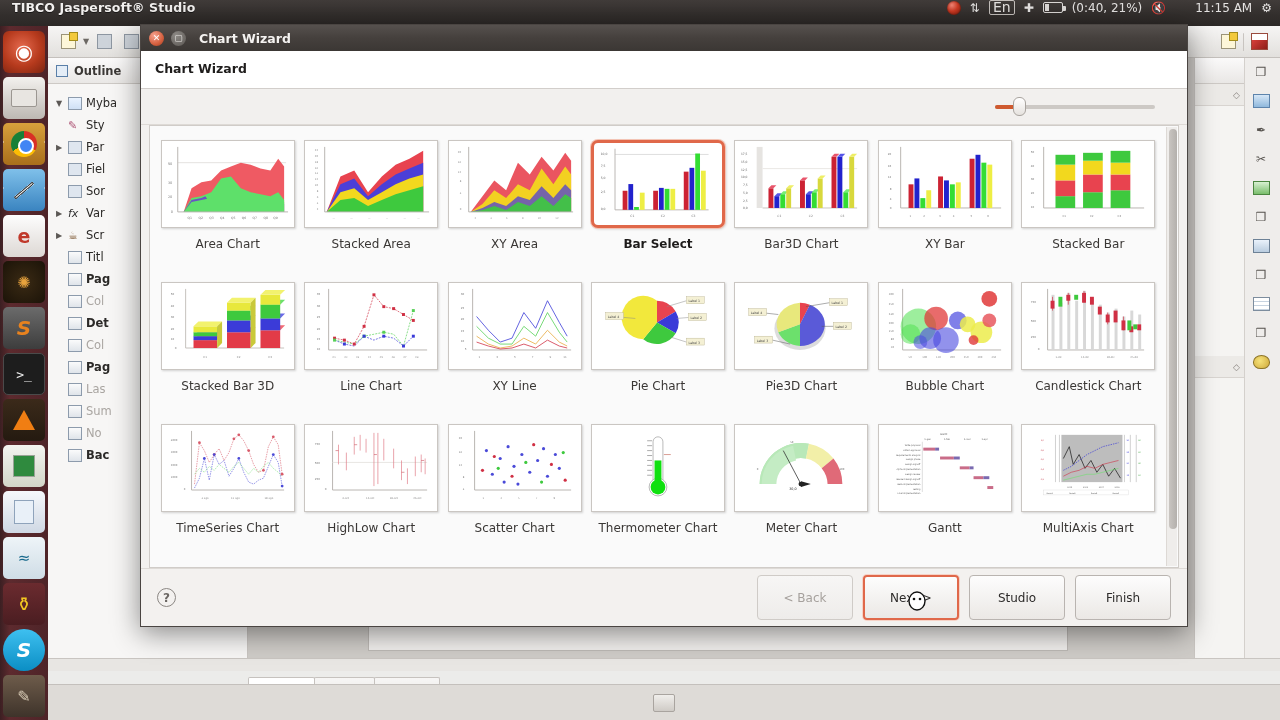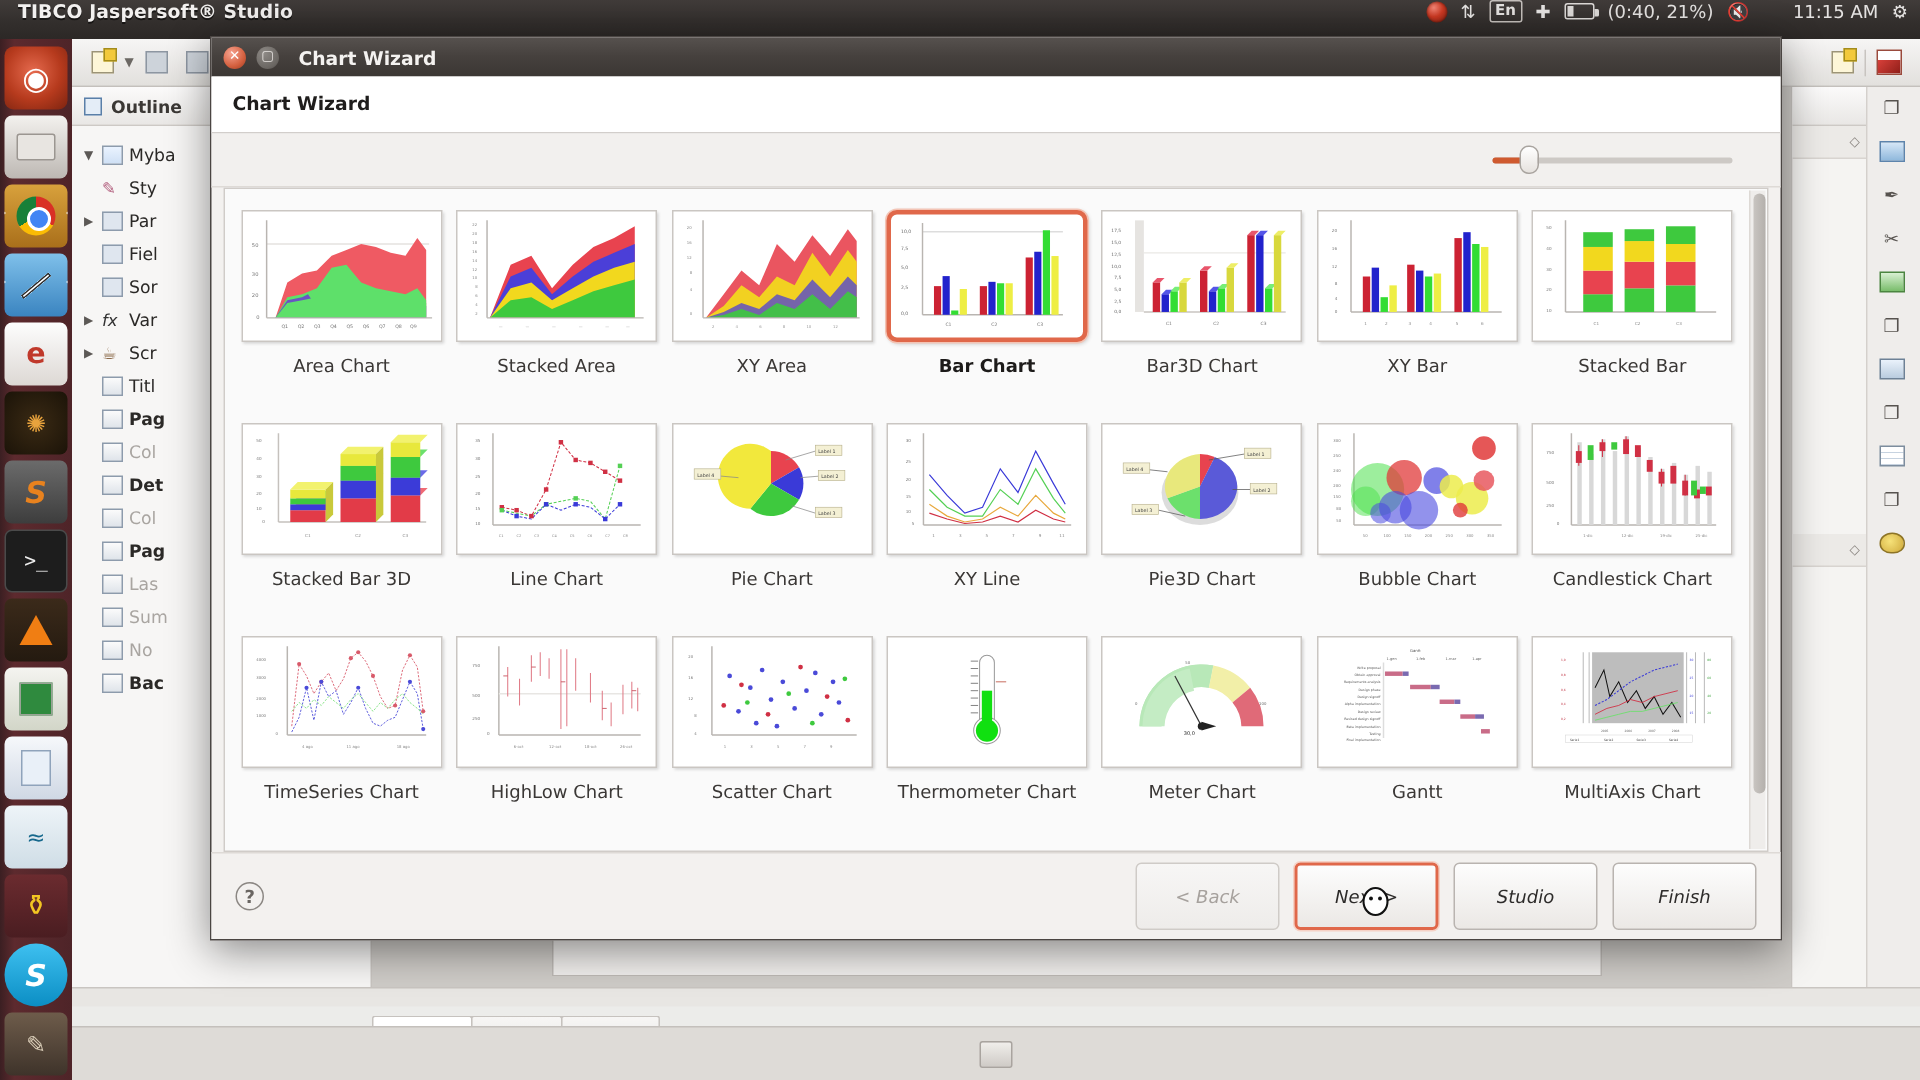--- a/index.html
+++ b/index.html
@@ -22,21 +22,21 @@
     text-shadow:0 1px 0 rgba(0,0,0,.55);
   }
   .panel-right{ margin-left:auto; display:flex; align-items:center; gap:9px; padding-right:8px; }
   .panel-right .pi{ display:flex; align-items:center; opacity:.93; font-size:12px; }
   .dot-red{
     width:14px;height:14px;border-radius:50%;
     background:radial-gradient(circle at 35% 30%,#ff8a7a 0%,#d63a22 45%,#7e1a0c 100%);
     box-shadow:inset 0 0 2px rgba(0,0,0,.6);
   }
   .en-box{
-    border:1px solid #cfcac6; color:#f0eeec; font-size:10px; font-weight:bold;
+    border:1px solid #cfcac6; color:#f0eeec; font-size:14px; font-weight:normal;
     padding:0 3px; line-height:13px; border-radius:2px;
   }
   .batt{
     width:20px;height:11px;border:1.5px solid #e8e5e3;border-radius:2px;position:relative;
   }
   .batt:after{ content:""; position:absolute; right:-4px; top:3px; width:2.5px;height:5px;background:#e8e5e3;border-radius:0 1px 1px 0;}
   .batt i{ position:absolute; left:1px; top:1px; bottom:1px; width:4px; background:#e8e5e3; display:block;}
   .clock{ font-size:12.5px;margin-left:20px; }
 
   
@@ -242,21 +242,21 @@
   }
   .help-btn{
     width:19px;height:19px;border-radius:50%;border:1.5px solid #8b8783;color:#6a6662;
     display:flex;align-items:center;justify-content:center;font-size:12px;font-weight:bold;
   }
   .btns{ margin-left:auto; display:flex; gap:10px; align-items:center; }
   .btn{
     min-width:96px; height:45px; padding:0 14px; font-size:12px; color:#2d2b2a;
     background:linear-gradient(to bottom,#fdfdfd,#ebe8e5);
     border:1px solid #b9b4b0; border-radius:4px;
-    display:flex; align-items:center; justify-content:center;font-style:italic;
+    display:flex; align-items:center; justify-content:center;
   }
   .btn.disabled{ color:#a6a19d; background:linear-gradient(#f7f6f5,#eeecea); border-color:#cfcbc7; }
   .btn.focus{ border:2px solid #e0684a; box-shadow:0 0 0 1px #f6d2c6; }
   .cursor{
     position:absolute; width:16px; height:20px; pointer-events:none;
   }
   .cursor svg{ display:block; }
 
   
   .mini{ position:absolute; inset:0; }
@@ -662,21 +662,21 @@
               <text x="7" y="52">2,5</text>
                 <text x="7" y="70">0,0</text>
             </g>
             <g font-size="3.2" fill="#777">
               <text x="38" y="78">C1</text>
                 <text x="70" y="78">C2</text>
                 <text x="102" y="78">C3</text>
             </g>
           </svg>
         </div>
-        <div class="clabel">Bar Chart</div>
+        <div class="clabel">Bar Select</div>
       </div>
 
       <div class="cell">
         <div class="thumb">
           <svg class="mini" viewBox="0 0 134 88">
             <rect x="16" y="4" width="110" height="66" fill="#fff"></rect>
             <rect x="22" y="6" width="6" height="62" fill="#e6e4e1"></rect>
             <line x1="28" y1="68" x2="124" y2="68" stroke="#c9c5c1"></line>
             <line x1="28" y1="28" x2="124" y2="28" stroke="#eae8e5"></line>
             <g>
@@ -917,51 +917,20 @@
                 <text x="112" y="76">C8</text>
             </g>
           </svg>
         </div>
         <div class="clabel">Line Chart</div>
       </div>
 
       <div class="cell">
         <div class="thumb">
           <svg class="mini" viewBox="0 0 134 88">
-            <rect x="10" y="4" width="116" height="68" fill="#fff"></rect>
-            <g transform="translate(66,40)">
-              <path d="M0,0 L0,-22 A22,22 0 0,1 19,-11 Z" fill="#e8434f"></path>
-              <path d="M0,0 L19,-11 A22,22 0 0,1 19,11 Z" fill="#3a3ad8"></path>
-              <path d="M0,0 L19,11 A22,22 0 0,1 -14,17 Z" fill="#3ec93e"></path>
-              <path d="M0,0 L-14,17 A22,22 0 1,1 0,-22 Z" fill="#f2e83c"></path>
-            </g>
-            <g stroke="#888" stroke-width="0.5">
-              <line x1="76" y1="24" x2="96" y2="18"></line>
-              <line x1="86" y1="36" x2="98" y2="35"></line>
-              <line x1="80" y1="55" x2="96" y2="60"></line>
-              <line x1="44" y1="36" x2="22" y2="34"></line>
-            </g>
-            <g>
-              <rect x="96" y="14" width="18" height="7" fill="#f4f0d4" stroke="#b5ae8a" stroke-width="0.4"></rect>
-              <text x="98" y="19.5" font-size="3.2" fill="#444">Label 1</text>
-              <rect x="98" y="31" width="18" height="7" fill="#f4f0d4" stroke="#b5ae8a" stroke-width="0.4"></rect>
-              <text x="100" y="36.5" font-size="3.2" fill="#444">Label 2</text>
-              <rect x="96" y="56" width="18" height="7" fill="#f4f0d4" stroke="#b5ae8a" stroke-width="0.4"></rect>
-              <text x="98" y="61.5" font-size="3.2" fill="#444">Label 3</text>
-              <rect x="14" y="30" width="18" height="7" fill="#f4f0d4" stroke="#b5ae8a" stroke-width="0.4"></rect>
-              <text x="16" y="35.5" font-size="3.2" fill="#444">Label 4</text>
-            </g>
-          </svg>
-        </div>
-        <div class="clabel">Pie Chart</div>
-      </div>
-
-      <div class="cell">
-        <div class="thumb">
-          <svg class="mini" viewBox="0 0 134 88">
             <rect x="16" y="4" width="110" height="66" fill="#fff"></rect>
             <line x1="24" y1="68" x2="124" y2="68" stroke="#b9b5b1"></line>
             <line x1="24" y1="6" x2="24" y2="68" stroke="#b9b5b1"></line>
             <polyline points="28,34 40,48 52,60 64,56 76,30 88,46 100,18 112,40 120,54" fill="none" stroke="#3a3ad8" stroke-width="0.8"></polyline>
             <polyline points="28,44 40,56 52,62 64,62 76,44 88,54 100,30 112,50 120,60" fill="none" stroke="#55d055" stroke-width="0.8"></polyline>
             <polyline points="28,54 40,62 52,66 64,64 76,56 88,62 100,48 112,60 120,64" fill="none" stroke="#e8a83c" stroke-width="0.8"></polyline>
             <polyline points="28,60 40,64 52,67 64,66 76,62 88,66 100,58 112,64 120,66" fill="none" stroke="#d03044" stroke-width="0.8"></polyline>
             <g font-size="2.8" fill="#777">
               <text x="12" y="12">30</text>
                 <text x="12" y="26">25</text>
@@ -974,20 +943,51 @@
               <text x="30" y="76">1</text>
                 <text x="48" y="76">3</text>
                 <text x="66" y="76">5</text>
               <text x="84" y="76">7</text>
                 <text x="102" y="76">9</text>
                 <text x="116" y="76">11</text>
             </g>
           </svg>
         </div>
         <div class="clabel">XY Line</div>
+      </div>
+
+      <div class="cell">
+        <div class="thumb">
+          <svg class="mini" viewBox="0 0 134 88">
+            <rect x="10" y="4" width="116" height="68" fill="#fff"></rect>
+            <g transform="translate(66,40)">
+              <path d="M0,0 L0,-22 A22,22 0 0,1 19,-11 Z" fill="#e8434f"></path>
+              <path d="M0,0 L19,-11 A22,22 0 0,1 19,11 Z" fill="#3a3ad8"></path>
+              <path d="M0,0 L19,11 A22,22 0 0,1 -14,17 Z" fill="#3ec93e"></path>
+              <path d="M0,0 L-14,17 A22,22 0 1,1 0,-22 Z" fill="#f2e83c"></path>
+            </g>
+            <g stroke="#888" stroke-width="0.5">
+              <line x1="76" y1="24" x2="96" y2="18"></line>
+              <line x1="86" y1="36" x2="98" y2="35"></line>
+              <line x1="80" y1="55" x2="96" y2="60"></line>
+              <line x1="44" y1="36" x2="22" y2="34"></line>
+            </g>
+            <g>
+              <rect x="96" y="14" width="18" height="7" fill="#f4f0d4" stroke="#b5ae8a" stroke-width="0.4"></rect>
+              <text x="98" y="19.5" font-size="3.2" fill="#444">Label 1</text>
+              <rect x="98" y="31" width="18" height="7" fill="#f4f0d4" stroke="#b5ae8a" stroke-width="0.4"></rect>
+              <text x="100" y="36.5" font-size="3.2" fill="#444">Label 2</text>
+              <rect x="96" y="56" width="18" height="7" fill="#f4f0d4" stroke="#b5ae8a" stroke-width="0.4"></rect>
+              <text x="98" y="61.5" font-size="3.2" fill="#444">Label 3</text>
+              <rect x="14" y="30" width="18" height="7" fill="#f4f0d4" stroke="#b5ae8a" stroke-width="0.4"></rect>
+              <text x="16" y="35.5" font-size="3.2" fill="#444">Label 4</text>
+            </g>
+          </svg>
+        </div>
+        <div class="clabel">Pie Chart</div>
       </div>
 
       <div class="cell">
         <div class="thumb">
           <svg class="mini" viewBox="0 0 134 88">
             <rect x="10" y="4" width="116" height="68" fill="#fff"></rect>
             <g transform="translate(66,42)">
               <ellipse cx="0" cy="4" rx="26" ry="22" fill="#9a9a9a" opacity=".35"></ellipse>
               <path d="M0,0 L0,-22 A26,22 0 0,1 10,-20 Z" fill="#e8434f"></path>
               <path d="M0,0 L10,-20 A26,22 0 0,1 0,22 Z" fill="#5a5ad8"></path>

